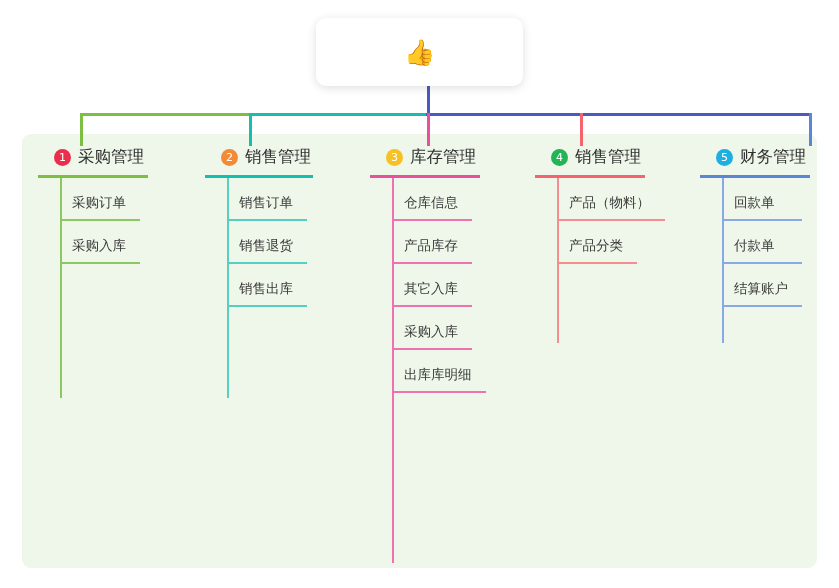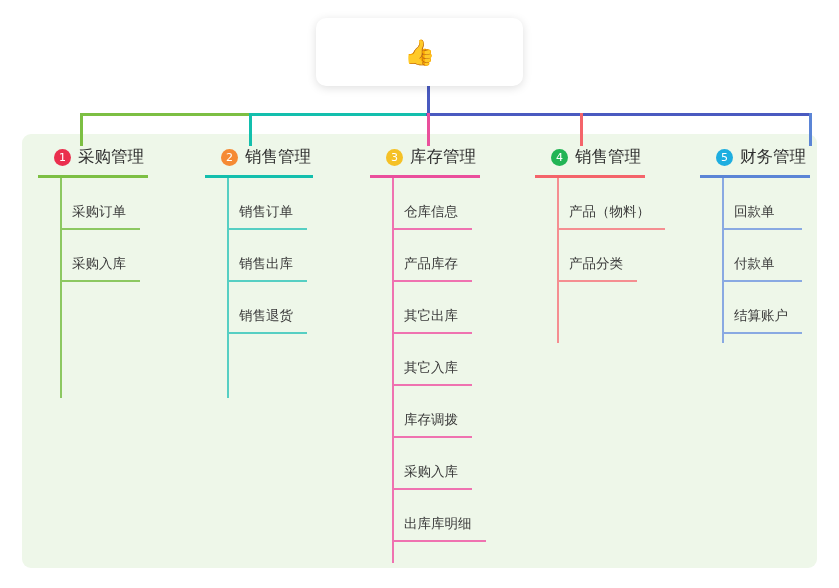--- a/index.html
+++ b/index.html
@@ -38,21 +38,21 @@
   .badge{
     width:17px;height:17px;border-radius:50%;
     color:#fff;font-size:11px;line-height:17px;text-align:center;
     font-family:"DejaVu Sans",sans-serif;flex:none;
   }
   .head-label{font-size:16.5px;color:#2f2f2f;white-space:nowrap;}
   .head-rule{height:3px;margin-top:5px;}
 
   .items{position:relative;margin-top:0;}
   .trunk{position:absolute;left:22px;top:0;width:2px;}
-  .item{position:relative;height:52px;}
+  .item{position:relative;height:43px;}
   .item-label{
     position:absolute;left:34px;bottom:9px;
     font-size:13.5px;color:#3a3a3a;white-space:nowrap;
   }
   .item-rule{position:absolute;left:22px;bottom:0;height:2px;}
 </style>
 </head>
 <body>
 
 <div id="stage">
@@ -100,25 +100,25 @@
       <span class="head-label">销售管理</span>
     </div>
     <div class="head-rule" style="width:108px;background:#13bfad;"></div>
     <div class="items">
       <div class="trunk" style="height:220px;background:#56cfc3;"></div>
       <div class="item">
         <span class="item-label">销售订单</span>
         <span class="item-rule" style="width:80px;background:#56cfc3;"></span>
       </div>
       <div class="item">
-        <span class="item-label">销售出库</span>
+        <span class="item-label">销售退货</span>
         <span class="item-rule" style="width:80px;background:#56cfc3;"></span>
       </div>
       <div class="item">
-        <span class="item-label">销售退货</span>
+        <span class="item-label">销售出库</span>
         <span class="item-rule" style="width:80px;background:#56cfc3;"></span>
       </div>
     </div>
   </div>
 
   <div class="col" style="left:370px;width:152px;">
     <div class="col-head">
       <span class="badge" style="background:#f5c126;">3</span>
       <span class="head-label">库存管理</span>
     </div>
@@ -127,29 +127,21 @@
       <div class="trunk" style="height:385px;background:#ef72b0;"></div>
       <div class="item">
         <span class="item-label">仓库信息</span>
         <span class="item-rule" style="width:80px;background:#ef72b0;"></span>
       </div>
       <div class="item">
         <span class="item-label">产品库存</span>
         <span class="item-rule" style="width:80px;background:#ef72b0;"></span>
       </div>
       <div class="item">
-        <span class="item-label">其它出库</span>
-        <span class="item-rule" style="width:80px;background:#ef72b0;"></span>
-      </div>
-      <div class="item">
         <span class="item-label">其它入库</span>
-        <span class="item-rule" style="width:80px;background:#ef72b0;"></span>
-      </div>
-      <div class="item">
-        <span class="item-label">库存调拨</span>
         <span class="item-rule" style="width:80px;background:#ef72b0;"></span>
       </div>
       <div class="item">
         <span class="item-label">采购入库</span>
         <span class="item-rule" style="width:80px;background:#ef72b0;"></span>
       </div>
       <div class="item">
         <span class="item-label">出库库明细</span>
         <span class="item-rule" style="width:94px;background:#ef72b0;"></span>
       </div>

